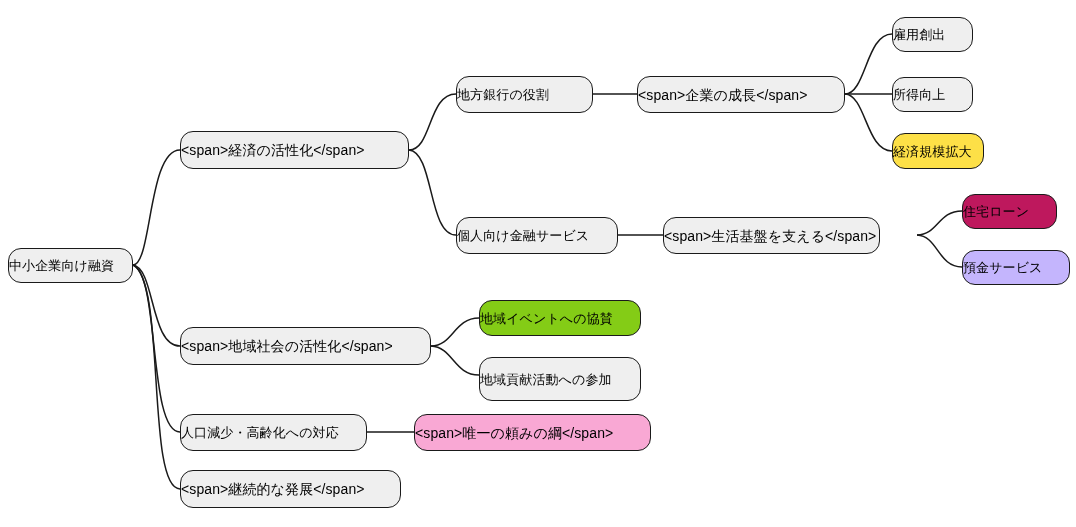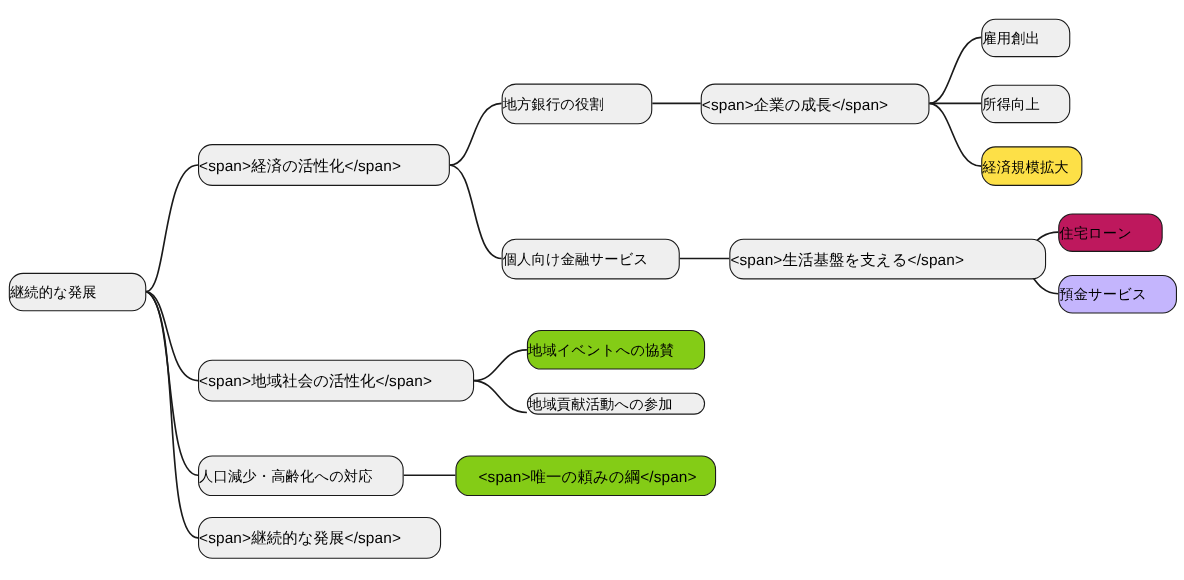--- a/index.html
+++ b/index.html
@@ -59,65 +59,65 @@
       <path d="M618,235 L663,235" fill="none" stroke="#1a1a1a" stroke-width="1.5"></path>
       <path d="M917,235 C938,235 938,211 962,211" fill="none" stroke="#1a1a1a" stroke-width="1.5"></path>
       <path d="M917,235 C938,236 938,267 962,267" fill="none" stroke="#1a1a1a" stroke-width="1.5"></path>
       <path d="M431,346 C453,346 454,318 479,318" fill="none" stroke="#1a1a1a" stroke-width="1.5"></path>
       <path d="M431,346 C453,347 454,375 479,375" fill="none" stroke="#1a1a1a" stroke-width="1.5"></path>
       <path d="M367,432 L414,432" fill="none" stroke="#1a1a1a" stroke-width="1.5"></path>
     </svg>
 
   <div id="node-layer">
       <div class="node" style="left: 8px; top: 248px; width: 125px; height: 35px; font-size: 13px; background: rgb(239, 239, 239); border-color: rgb(26, 26, 26); color: rgb(0, 0, 0);">
-        <span class="node-label">継続的な発展</span>
+        <span class="node-label">中小企業向け融資</span>
       </div>
       <div class="node" style="left: 180px; top: 131px; width: 229px; height: 38px; font-size: 14px; background: rgb(239, 239, 239); border-color: rgb(26, 26, 26); color: rgb(0, 0, 0);">
         <span class="node-label">&lt;span&gt;経済の活性化&lt;/span&gt;</span>
       </div>
       <div class="node" style="left: 456px; top: 76px; width: 137px; height: 37px; font-size: 13px; background: rgb(239, 239, 239); border-color: rgb(26, 26, 26); color: rgb(0, 0, 0);">
         <span class="node-label">地方銀行の役割</span>
       </div>
       <div class="node" style="left: 637px; top: 76px; width: 208px; height: 37px; font-size: 14px; background: rgb(239, 239, 239); border-color: rgb(26, 26, 26); color: rgb(0, 0, 0);">
         <span class="node-label">&lt;span&gt;企業の成長&lt;/span&gt;</span>
       </div>
       <div class="node" style="left: 892px; top: 17px; width: 81px; height: 35px; font-size: 13px; background: rgb(239, 239, 239); border-color: rgb(26, 26, 26); color: rgb(0, 0, 0);">
         <span class="node-label">雇用創出</span>
       </div>
-      <div class="node" style="left: 892px; top: 77px; width: 81px; height: 35px; font-size: 13px; background: rgb(239, 239, 239); border-color: rgb(26, 26, 26); color: rgb(0, 0, 0);">
+      <div class="node" style="left: 892px; top: 77px; width: 81px; height: 35px; font-size: 13px; background: rgb(239, 239, 239); border-color: rgb(26, 26, 26); color: rgb(0, 0, 0); border-radius: 12px;">
         <span class="node-label">所得向上</span>
       </div>
       <div class="node" style="left: 892px; top: 133px; width: 92px; height: 36px; font-size: 13px; background: #fde047; border-color: rgb(26, 26, 26); color: rgb(0, 0, 0);">
         <span class="node-label">経済規模拡大</span>
       </div>
       <div class="node" style="left: 456px; top: 217px; width: 162px; height: 37px; font-size: 13px; background: rgb(239, 239, 239); border-color: rgb(26, 26, 26); color: rgb(0, 0, 0);">
         <span class="node-label">個人向け金融サービス</span>
       </div>
-      <div class="node" style="left: 663px; top: 217px; width: 288px; height: 37px; font-size: 14px; background: rgb(239, 239, 239); border-color: rgb(26, 26, 26); color: rgb(0, 0, 0);">
+      <div class="node" style="left: 663px; top: 217px; width: 217px; height: 37px; font-size: 14px; background: rgb(239, 239, 239); border-color: rgb(26, 26, 26); color: rgb(0, 0, 0);">
         <span class="node-label">&lt;span&gt;生活基盤を支える&lt;/span&gt;</span>
       </div>
       <div class="node" style="left: 962px; top: 194px; width: 95px; height: 35px; font-size: 13px; background: #be185d; border-color: rgb(26, 26, 26); color: rgb(0, 0, 0);">
         <span class="node-label">住宅ローン</span>
       </div>
       <div class="node" style="left: 962px; top: 250px; width: 108px; height: 35px; font-size: 13px; background: #c4b5fd; border-color: rgb(26, 26, 26); color: rgb(0, 0, 0);">
         <span class="node-label">預金サービス</span>
       </div>
       <div class="node" style="left: 180px; top: 327px; width: 251px; height: 38px; font-size: 14px; background: rgb(239, 239, 239); border-color: rgb(26, 26, 26); color: rgb(0, 0, 0);">
         <span class="node-label">&lt;span&gt;地域社会の活性化&lt;/span&gt;</span>
       </div>
       <div class="node" style="left: 479px; top: 300px; width: 162px; height: 36px; font-size: 13px; background: #84cc16; border-color: rgb(26, 26, 26); color: rgb(0, 0, 0);">
         <span class="node-label">地域イベントへの協賛</span>
       </div>
-      <div class="node" style="left: 479px; top: 357px; width: 162px; height: 20px; font-size: 13px; background: rgb(239, 239, 239); border-color: rgb(26, 26, 26); color: rgb(0, 0, 0);">
+      <div class="node" style="left: 479px; top: 357px; width: 162px; height: 44px; font-size: 13px; background: rgb(239, 239, 239); border-color: rgb(26, 26, 26); color: rgb(0, 0, 0);">
         <span class="node-label">地域貢献活動への参加</span>
       </div>
       <div class="node" style="left: 180px; top: 414px; width: 187px; height: 37px; font-size: 13px; background: rgb(239, 239, 239); border-color: rgb(26, 26, 26); color: rgb(0, 0, 0);">
         <span class="node-label">人口減少・高齢化への対応</span>
       </div>
-      <div class="node" style="left: 414px; top: 414px; width: 237px; height: 37px; font-size: 14px; background: #84cc16; border-color: rgb(26, 26, 26); color: rgb(0, 0, 0); padding-left: 20px;">
+      <div class="node" style="left: 414px; top: 414px; width: 237px; height: 37px; font-size: 14px; background: #f9a8d4; border-color: rgb(26, 26, 26); color: rgb(0, 0, 0);">
         <span class="node-label">&lt;span&gt;唯一の頼みの綱&lt;/span&gt;</span>
       </div>
       <div class="node" style="left: 180px; top: 470px; width: 221px; height: 38px; font-size: 14px; background: rgb(239, 239, 239); border-color: rgb(26, 26, 26); color: rgb(0, 0, 0);">
         <span class="node-label">&lt;span&gt;継続的な発展&lt;/span&gt;</span>
       </div>
     </div>
 
 </div>
 
 </body></html>

